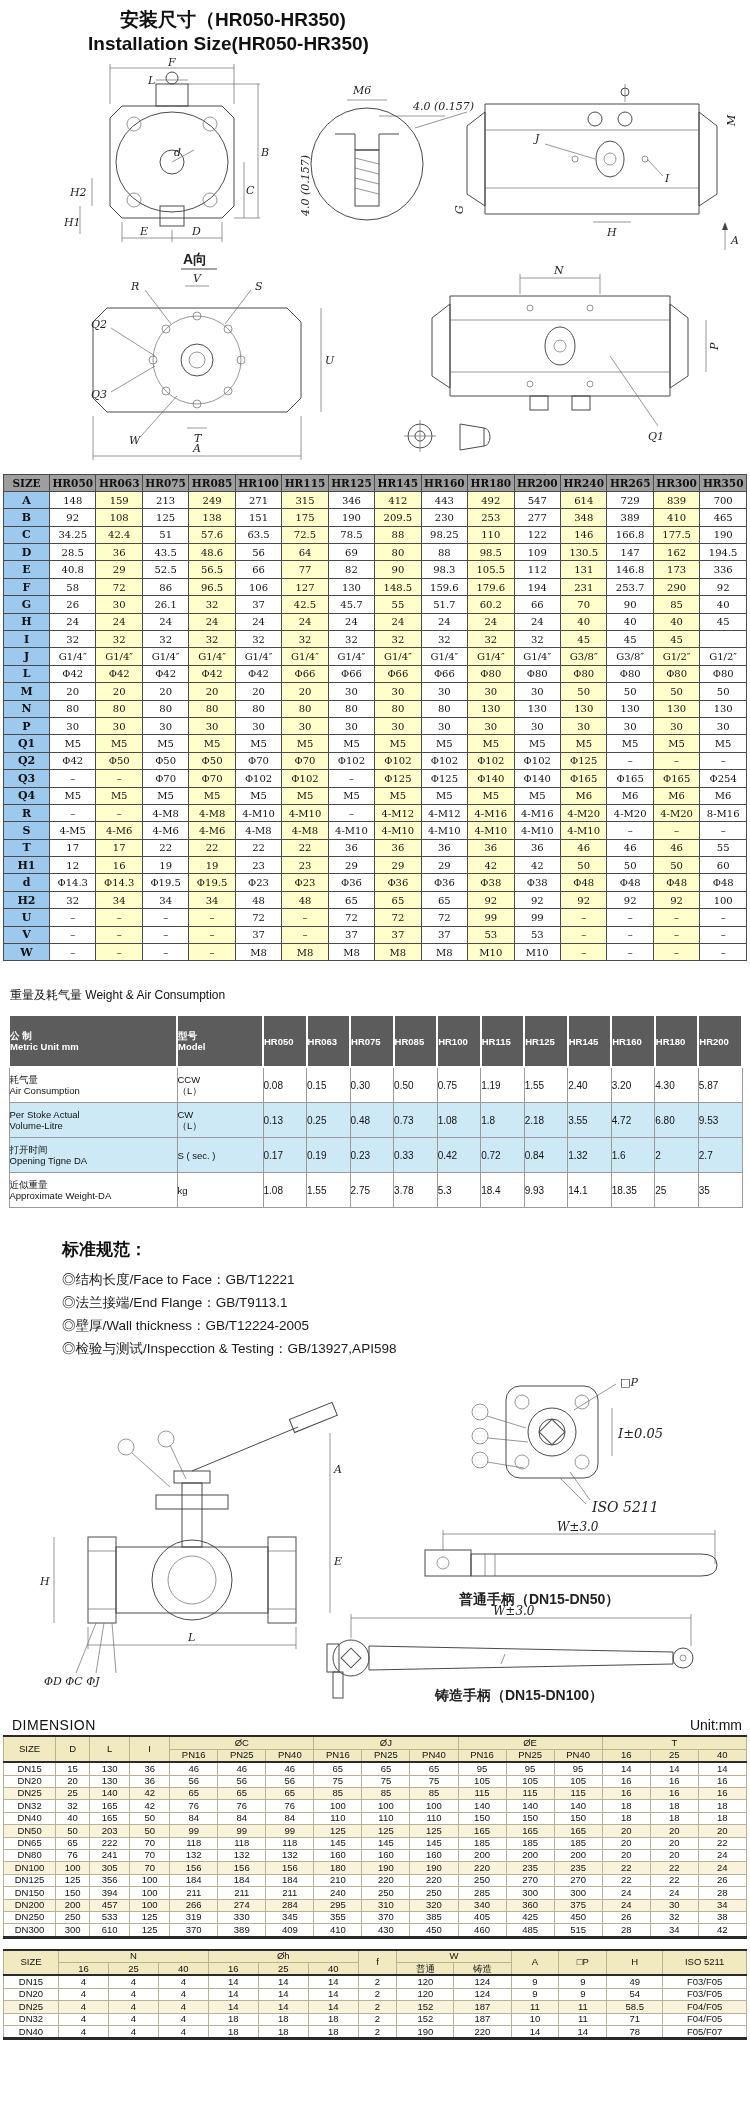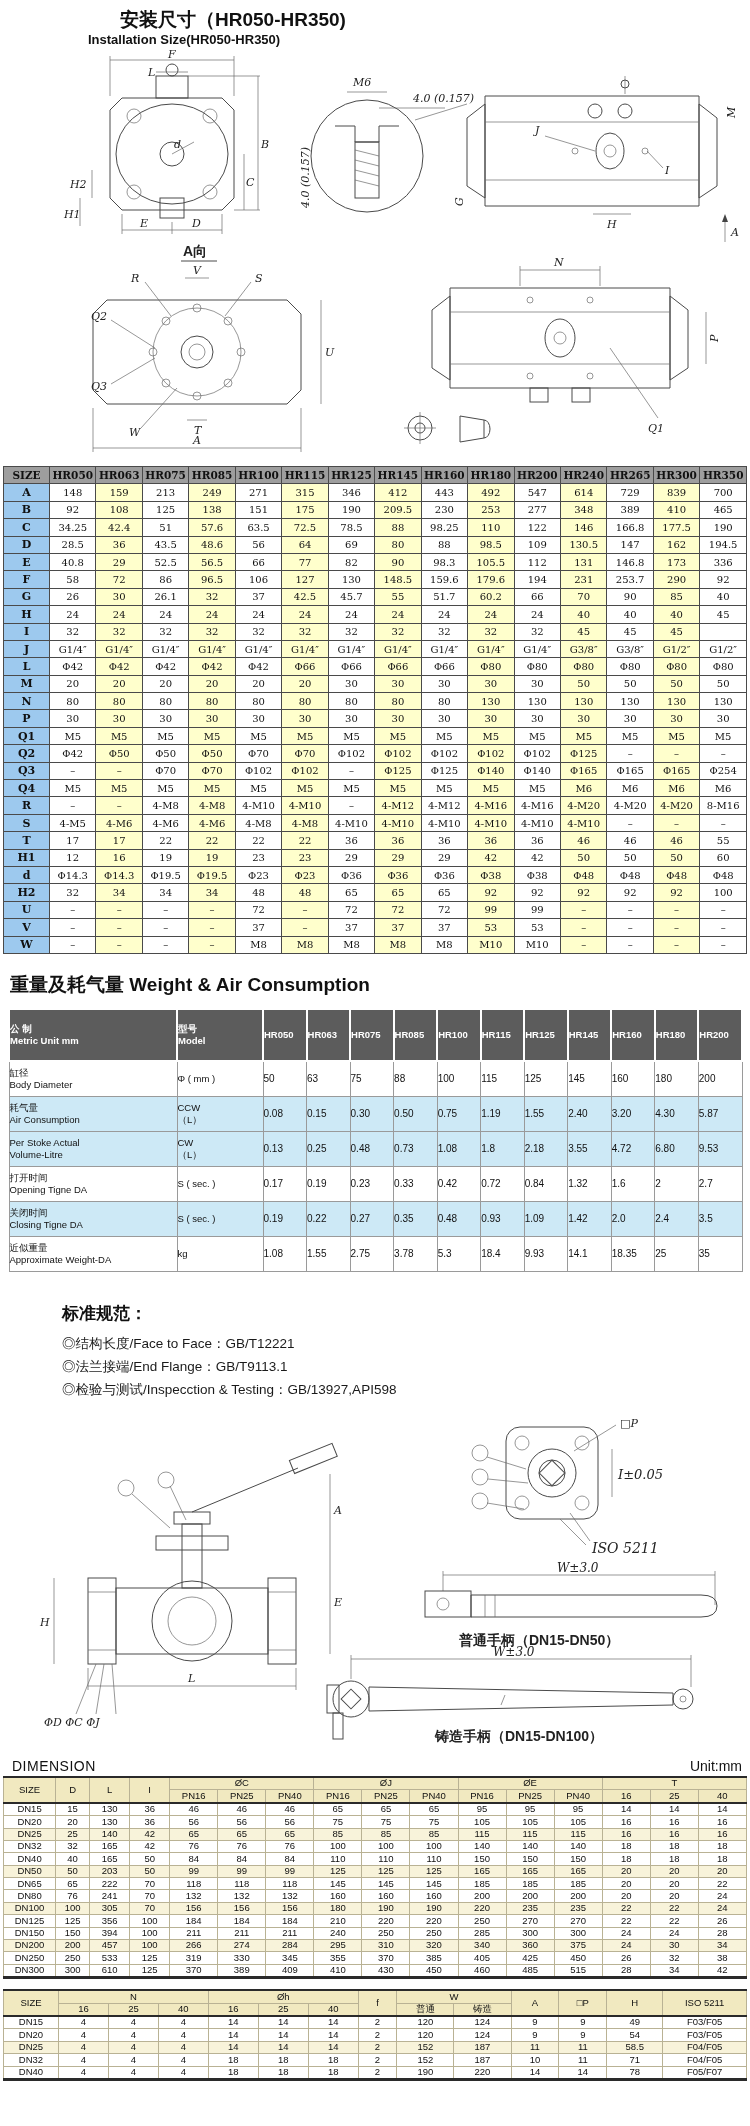--- a/index.html
+++ b/index.html
@@ -1,40 +1,40 @@
 <!DOCTYPE html>
 <html><head>
 <meta charset="utf-8">
 <style>
   html,body{margin:0;padding:0;background:#fff;}
   body{width:750px;font-family:"Liberation Sans",sans-serif;color:#111;}
   .px{position:relative;}
   
   .title-block{margin:8px 0 0 88px;line-height:1.25;}
   .title-zh{font-size:19px;font-weight:bold;margin-left:32px;}
-  .title-en{font-size:13px;font-weight:bold;}
+  .title-en{font-size:19px;font-weight:bold;}
   
   .draw-area{position:relative;width:750px;height:412px;}
   .draw-area svg, .draw-area2 svg{position:absolute;}
   .draw-area2{position:relative;width:750px;height:335px;margin-top:14px;}
   svg text{fill:#222;font-family:"DejaVu Serif",serif;font-style:italic;font-size:11px;}
   svg text.zh{font-family:"Liberation Sans",sans-serif;font-style:normal;font-weight:bold;font-size:14px;}
   svg .ln{stroke:#4a4a4a;fill:none;stroke-width:1;}
   svg .thin{stroke:#6a6a6a;fill:none;stroke-width:.7;}
   
   table{border-collapse:collapse;}
   .itable{width:744px;margin:6px 0 0 3px;table-layout:fixed;font-family:"DejaVu Serif",serif;font-size:10px;text-align:center;}
   .itable th,.itable td{border:1px solid #4a4a4a;padding:1px 0;height:14.4px;overflow:hidden;white-space:nowrap;}
   .itable thead th{background:#9e9e9e;font-size:10.5px;font-weight:bold;font-family:"DejaVu Serif",serif;}
   .itable thead th:first-child{background:#9e9e9e;}
   .itable col.c0{width:46px;}
   .itable tbody td:first-child{background:#9dc9ee;font-weight:bold;font-size:11px;}
   .itable tbody td:nth-child(2n+3){background:#ffffcc;}
   
-  .wtitle{margin:18px 0 10px 10px;font-size:19px;font-weight:bold;}
+  .wtitle{margin:26px 0 10px 10px;font-size:12px;font-weight:normal;}
   .wtable{width:735px;margin-left:8px;font-size:10px;text-align:left;table-layout:fixed;}
   .wtable th,.wtable td{border:1px solid #9a9a9a;padding:2px 0;}
   .wtable thead th{background:#5c5c5c;color:#fff;font-size:9.5px;font-weight:bold;border:2px solid #fff;height:46px;}
   .wtable col.w0{width:168px;} .wtable col.w1{width:86px;}
   .wtable tbody td{height:30px;}
   .wtable tbody tr:nth-child(2) td,.wtable tbody tr:nth-child(3) td,.wtable tbody tr:nth-child(5) td{background:#cde9f6;}
   .wtable .nm,.wtable .un{white-space:pre-line;font-size:9.5px;line-height:1.25;}
   
   .std{margin:30px 0 0 62px;}
   .std-title{font-size:17px;font-weight:bold;margin-bottom:10px;}
@@ -748,36 +748,20 @@
         <th>HR115</th>
         <th>HR125</th>
         <th>HR145</th>
         <th>HR160</th>
         <th>HR180</th>
         <th>HR200</th>
       </tr>
   </thead>
   <tbody id="weight-body">
       <tr>
-        <td class="nm">缸径
-Body Diameter</td>
-        <td class="un">Φ ( mm )</td>
-        <td>50</td>
-        <td>63</td>
-        <td>75</td>
-        <td>88</td>
-        <td>100</td>
-        <td>115</td>
-        <td>125</td>
-        <td>145</td>
-        <td>160</td>
-        <td>180</td>
-        <td>200</td>
-      </tr>
-      <tr>
         <td class="nm">耗气量
 Air Consumption</td>
         <td class="un">CCW
 （L）</td>
         <td>0.08</td>
         <td>0.15</td>
         <td>0.30</td>
         <td>0.50</td>
         <td>0.75</td>
         <td>1.19</td>
@@ -814,36 +798,20 @@
         <td>0.33</td>
         <td>0.42</td>
         <td>0.72</td>
         <td>0.84</td>
         <td>1.32</td>
         <td>1.6</td>
         <td>2</td>
         <td>2.7</td>
       </tr>
       <tr>
-        <td class="nm">关闭时间
-Closing Tigne DA</td>
-        <td class="un">S ( sec. )</td>
-        <td>0.19</td>
-        <td>0.22</td>
-        <td>0.27</td>
-        <td>0.35</td>
-        <td>0.48</td>
-        <td>0.93</td>
-        <td>1.09</td>
-        <td>1.42</td>
-        <td>2.0</td>
-        <td>2.4</td>
-        <td>3.5</td>
-      </tr>
-      <tr>
         <td class="nm">近似重量
 Approximate Weight-DA</td>
         <td class="un">kg</td>
         <td>1.08</td>
         <td>1.55</td>
         <td>2.75</td>
         <td>3.78</td>
         <td>5.3</td>
         <td>18.4</td>
         <td>9.93</td>
@@ -853,20 +821,21 @@
         <td>35</td>
       </tr>
     </tbody>
 </table>
 
 <div class="std">
   <div class="std-title">标准规范：</div>
   <div id="std-items">
       <div class="std-item">◎结构长度/Face to Face：GB/T12221</div>
       <div class="std-item">◎法兰接端/End Flange：GB/T9113.1</div>
+      <div class="std-item">◎壁厚/Wall thickness：GB/T12224-2005</div>
       <div class="std-item">◎检验与测试/Inspecction &amp; Testing：GB/13927,API598</div>
     </div>
 </div>
 
 <div class="draw-area2">
 
   <svg style="left:30px;top:15px" width="340" height="315" viewBox="0 0 340 315">
     <rect class="ln" x="58" y="150" width="28" height="86"></rect>
     <rect class="ln" x="238" y="150" width="28" height="86"></rect>
     <line class="thin" x1="58" y1="164" x2="86" y2="164"></line>

